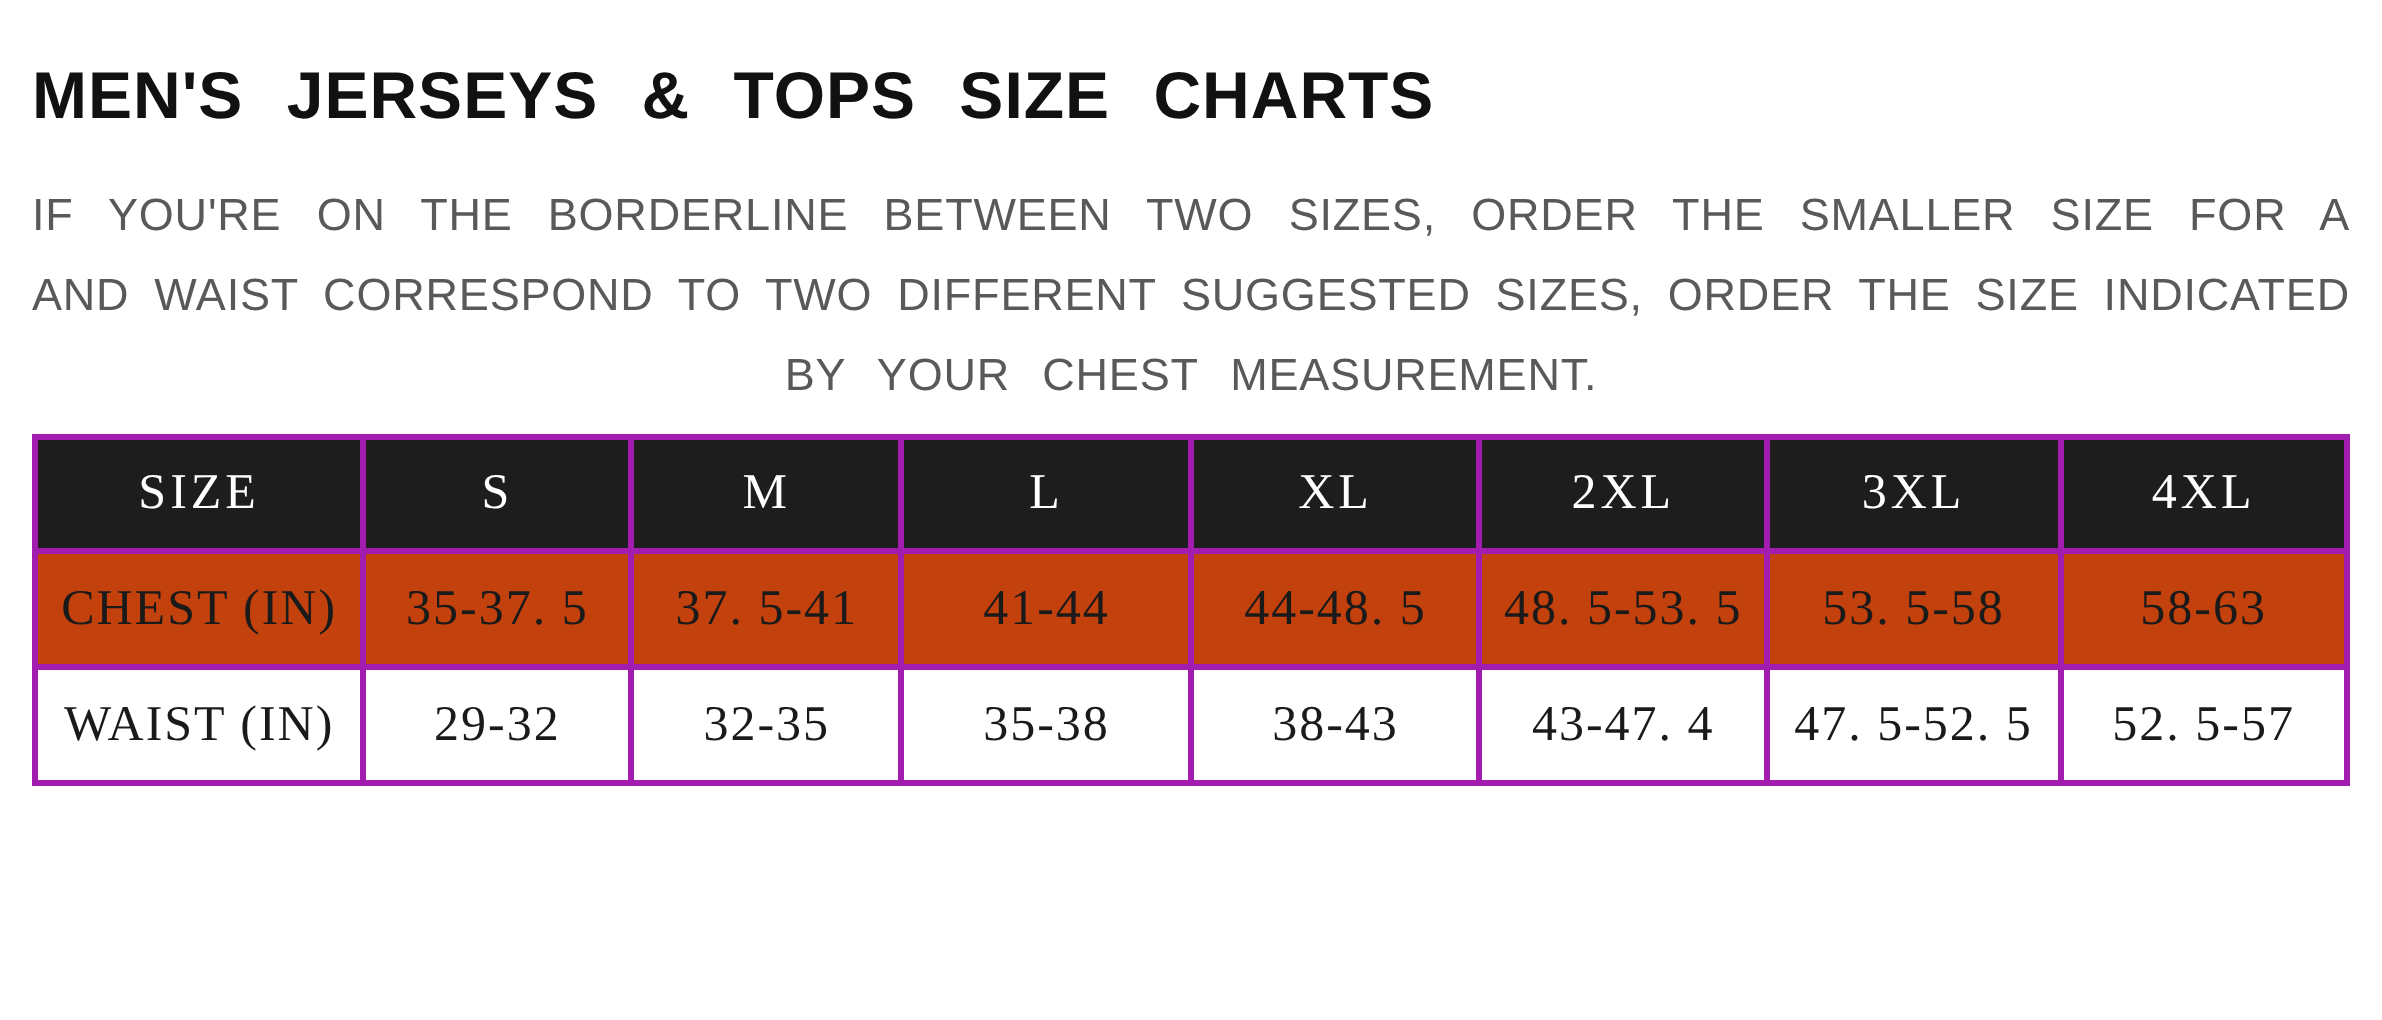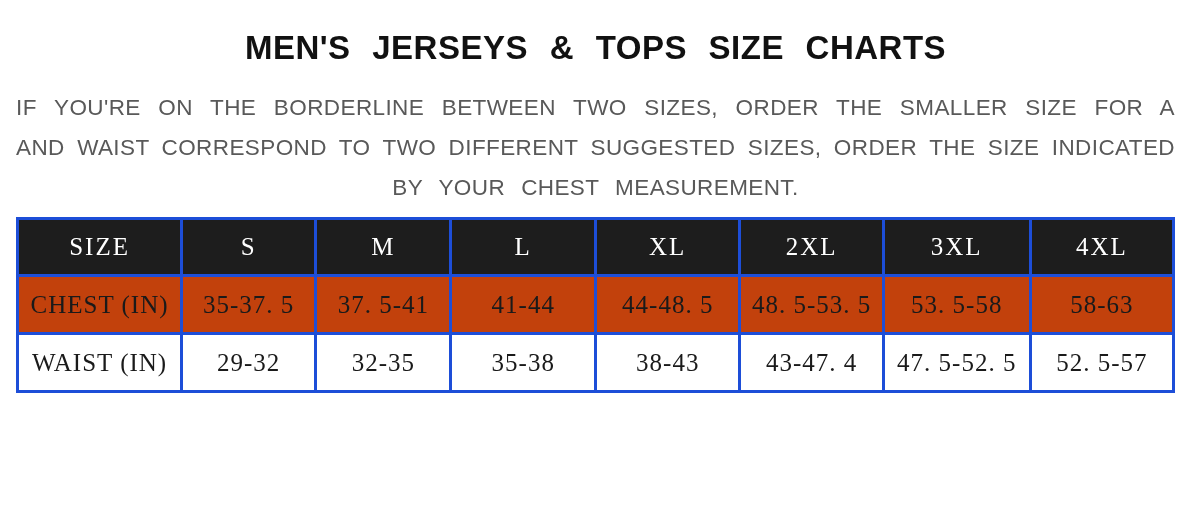--- a/index.html
+++ b/index.html
@@ -10,21 +10,20 @@
     overflow: hidden;
     font-family: "Liberation Sans", sans-serif;
   }
   .page {
     width: 1191px;
     height: 510px;
     padding: 0 16px;
   }
   .page-title {
     margin-top: 28px;
-    text-align: center;
     font-size: 33px;
     font-weight: bold;
     color: #111111;
     letter-spacing: 0.5px;
     word-spacing: 12px;
     line-height: 40px;
     white-space: nowrap;
   }
   .intro {
     margin-top: 20px;
@@ -49,21 +48,21 @@
   }
   table.size-chart {
     margin-top: 9px;
     width: 1159px;
     table-layout: fixed;
     border-collapse: collapse;
     font-family: "Liberation Serif", "DejaVu Serif", serif;
     color: #1a1a1a;
   }
   table.size-chart th, table.size-chart td {
-    border: 3px solid #1d4ed8;
+    border: 3px solid #a21caf;
     text-align: center;
     vertical-align: middle;
     font-weight: normal;
     font-size: 25px;
     letter-spacing: 1px;
   }
   table.size-chart thead th {
     background: #1d1d1d;
     color: #ffffff;
     height: 57px;

